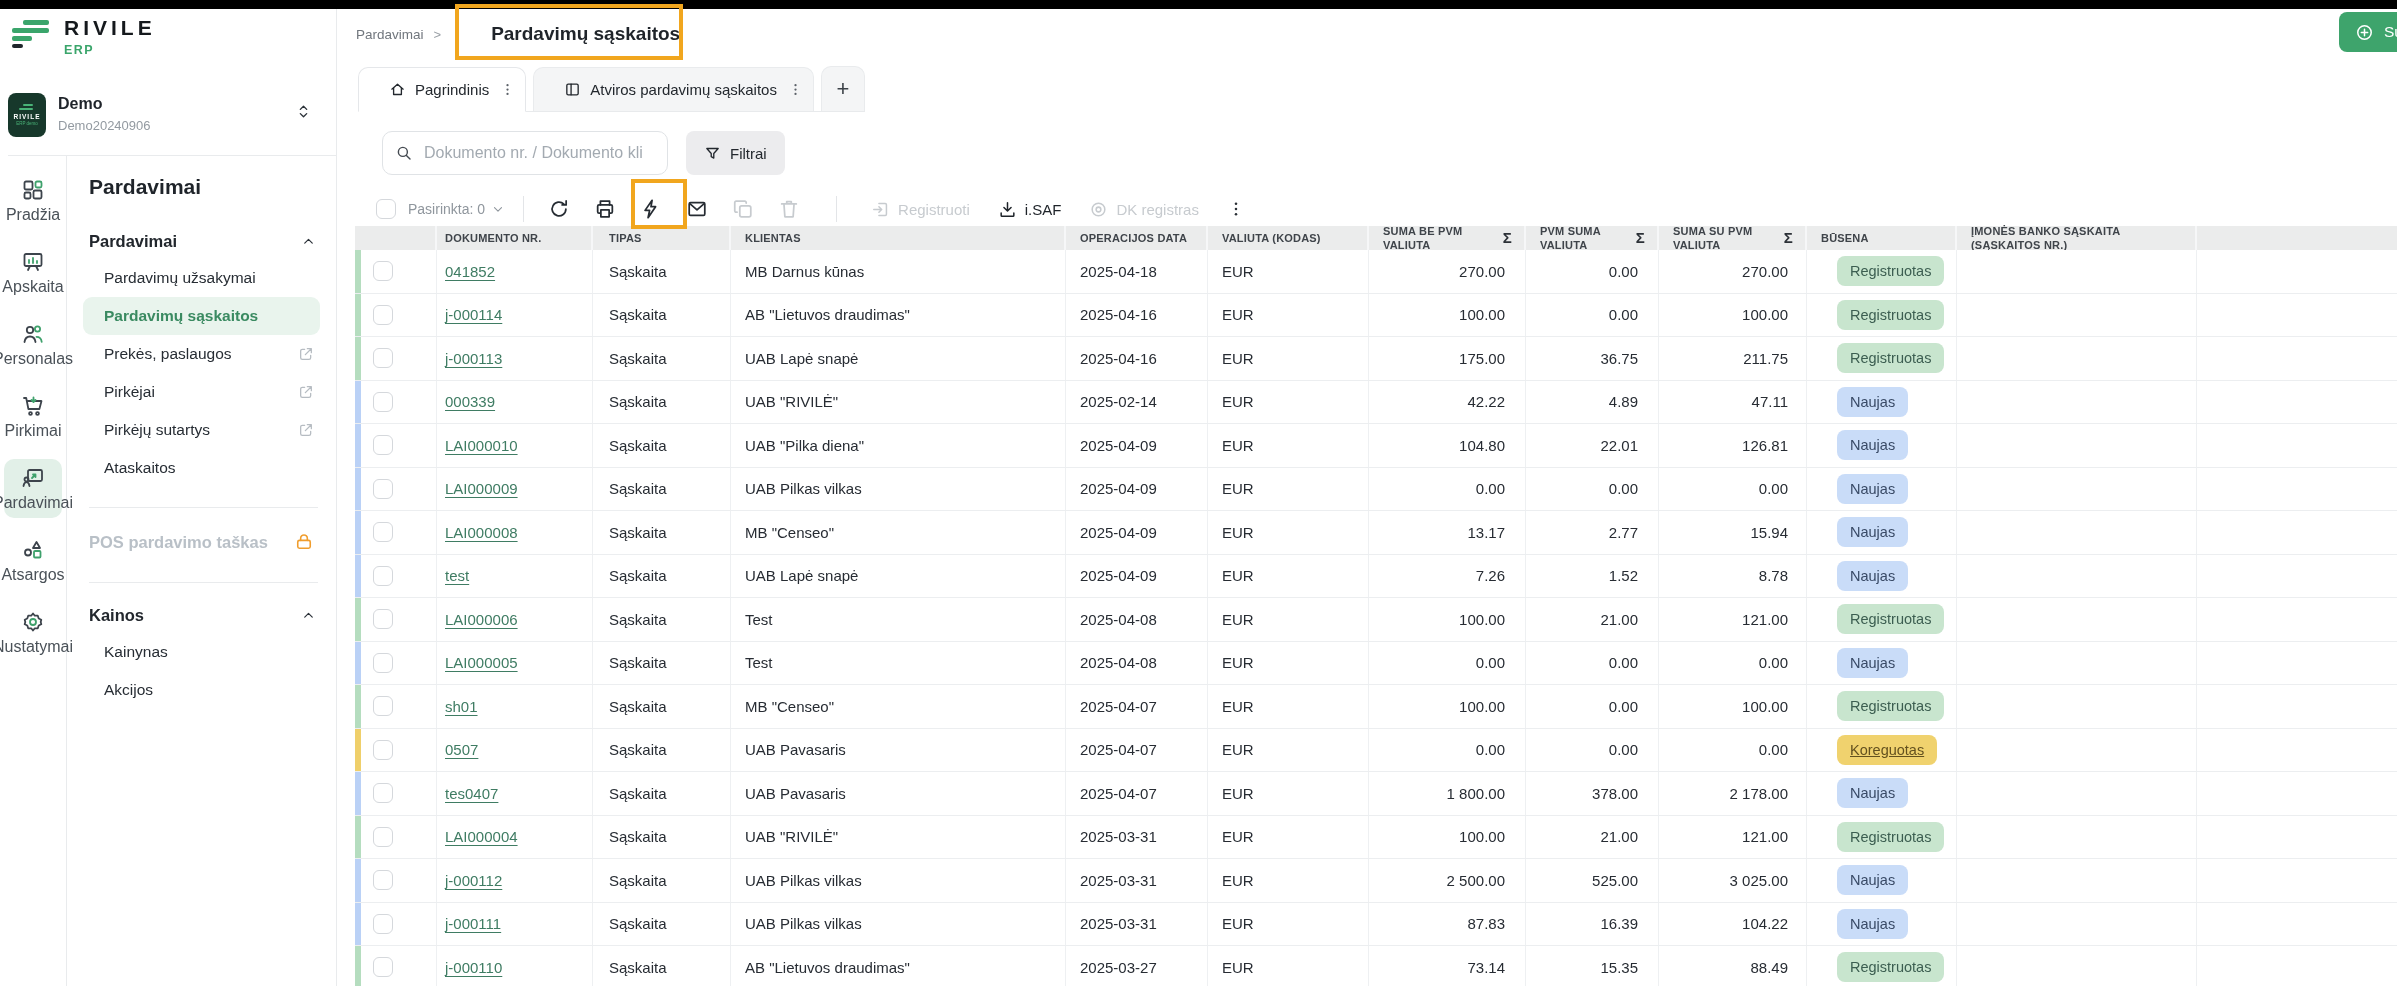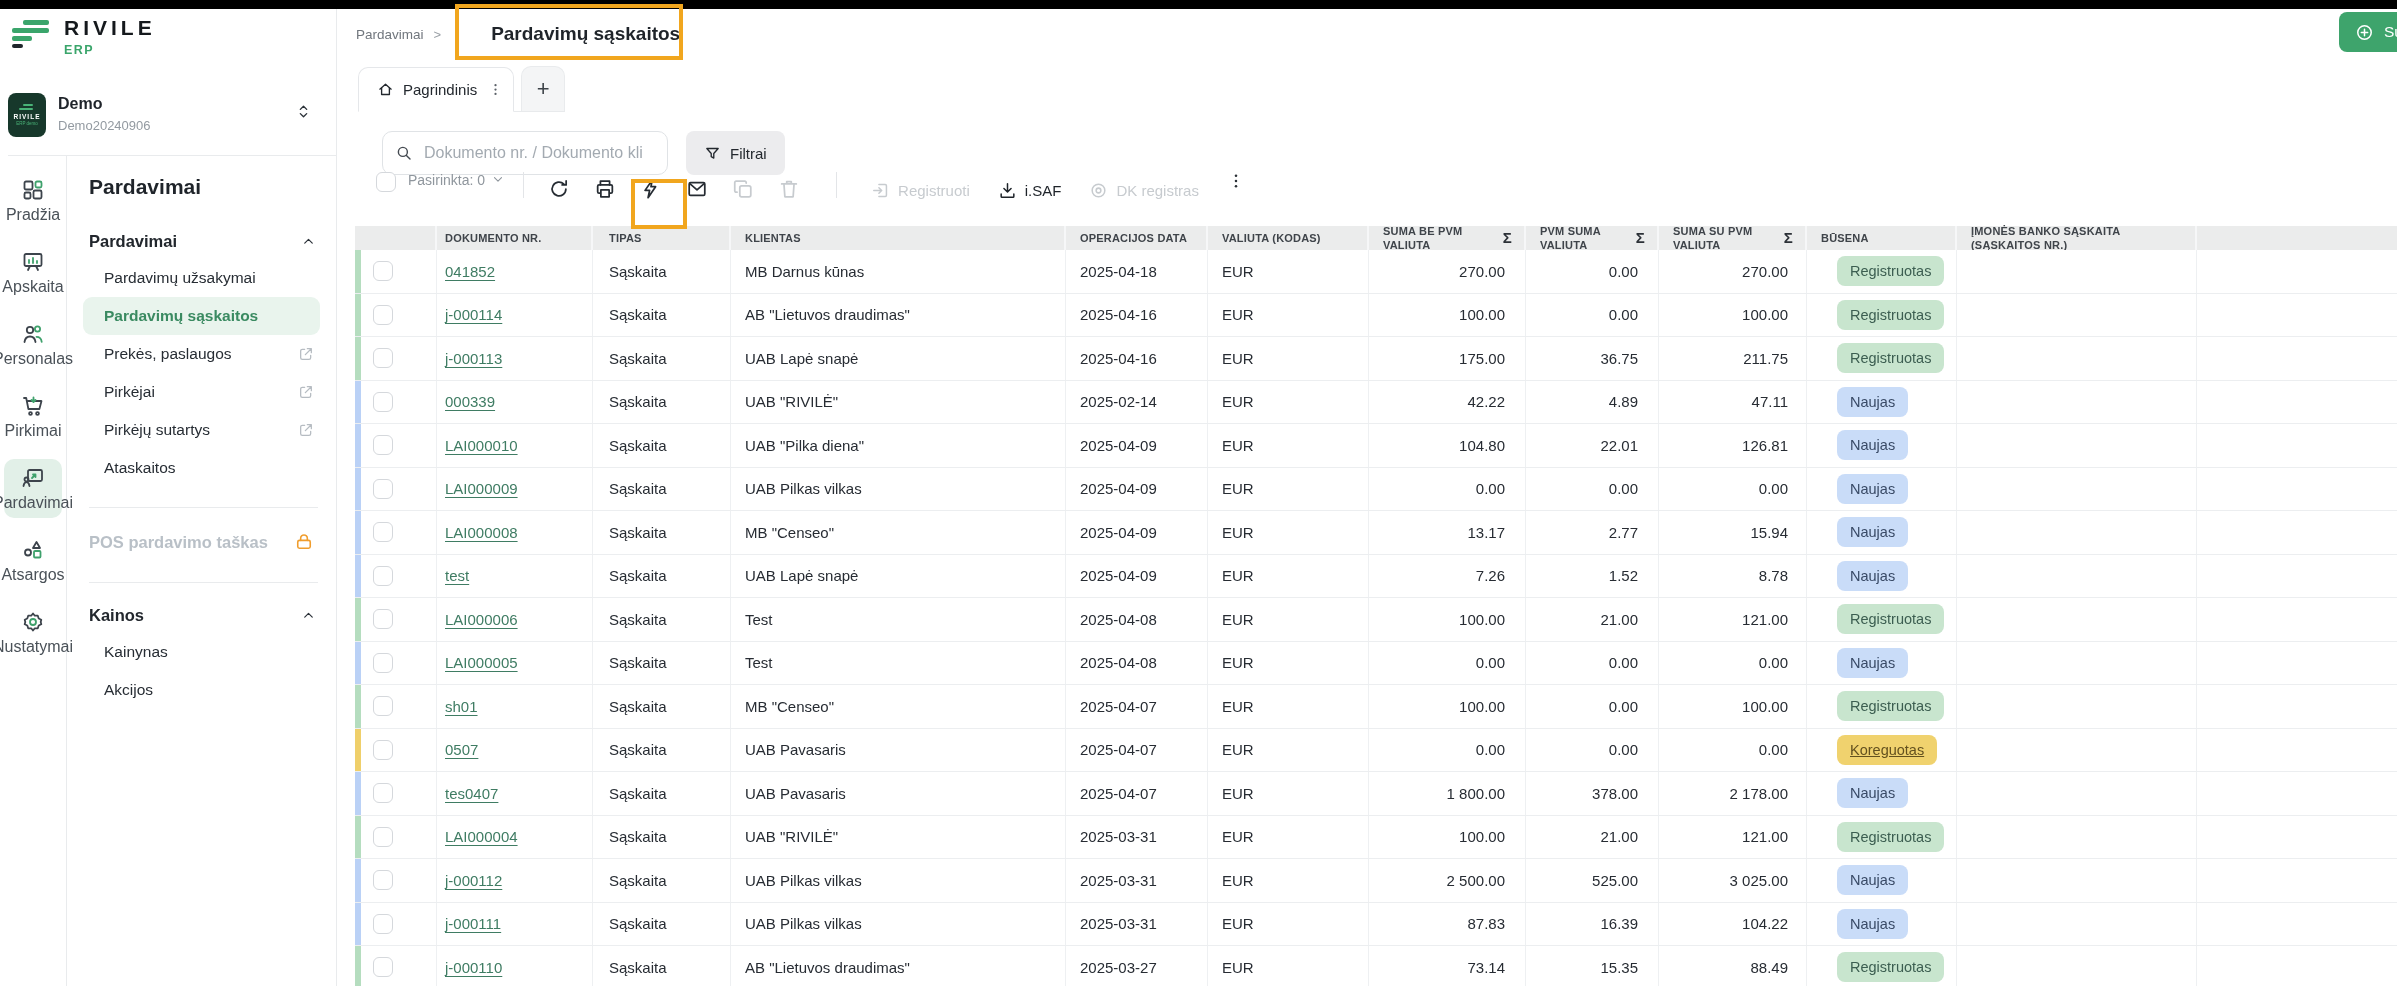--- a/index.html
+++ b/index.html
@@ -59,42 +59,42 @@
   .crumbs{position:absolute;left:356px;top:16px;height:36px;display:flex;align-items:center}
   .crumb-parent{font-size:13.5px;color:#70767d}
   .crumb-sep{font-size:13px;color:#9aa0a6;margin-left:10px}
   .crumb-cur{font-size:19px;font-weight:700;color:#1f242a;margin-left:50px}
   .create-btn{position:absolute;left:2339px;top:12px;width:150px;height:40px;background:#3ea46c;border-radius:8px;
               color:#fff;display:flex;align-items:center;gap:10px;padding:0 16px;font-size:15.5px;box-sizing:border-box;cursor:pointer}
   .cb-ico{width:19px;height:19px;flex:0 0 auto}
 
   
   .tabs{position:absolute;left:358px;top:66px;display:flex;align-items:flex-end;border-bottom:1px solid #e8eaec}
-  .tab{height:44px;display:flex;align-items:center;gap:9px;padding:0 10px 0 18px;background:#f4f5f6;
+  .tab{height:44px;display:flex;align-items:center;gap:9px;padding:0 10px 0 30px;background:#f4f5f6;
        border:1px solid #e9ebed;border-bottom:none;border-radius:10px 10px 0 0;margin-right:7px;font-size:15px;
        color:#23282e;box-sizing:border-box;cursor:pointer;white-space:nowrap}
   .tab.active{background:#fff;border-color:#e5e7ea;margin-bottom:-1px;height:45px;border-bottom:1px solid #fff}
   .tab-ico{width:17px;height:17px;color:#23282e}
   .tab-kebab{width:15px;height:15px;color:#5b6168;margin-left:2px}
   .tab-add{width:42px;height:44px;display:flex;align-items:center;justify-content:center;font-size:22px;color:#3c4248;
            background:#f4f5f6;border:1px solid #e9ebed;border-bottom:none;border-radius:10px 10px 0 0;cursor:pointer}
 
   
   .search-wrap{position:absolute;left:382px;top:131px;width:286px;height:44px;border:1.5px solid #e0e3e6;
                border-radius:10px;display:flex;align-items:center;padding:0 12px;gap:9px;box-sizing:border-box;background:#fff}
   .search-ico{width:18px;height:18px;color:#454b52;flex:0 0 auto}
   .search-wrap input{border:none;outline:none;font-size:16px;flex:1;min-width:0;color:#23282e;
                      font-family:"Liberation Sans","DejaVu Sans",sans-serif;background:transparent}
   .search-wrap input::placeholder{color:#a3aab1}
   .filter-btn{position:absolute;left:686px;top:131px;height:44px;padding:0 18px;background:#ececee;border-radius:8px;
               display:flex;align-items:center;gap:9px;font-size:15px;color:#23282e;cursor:pointer}
   .funnel-ico{width:17px;height:17px;color:#23282e}
 
   
-  .toolbar{position:absolute;left:376px;top:172px;height:36px;display:flex;}
+  .toolbar{position:absolute;left:376px;top:191px;height:36px;display:flex;align-items:center}
   .cbx{width:20px;height:20px;border:1.5px solid #d5d8dc;border-radius:6px;background:#fff;box-sizing:border-box;flex:0 0 auto;cursor:pointer}
   .sel-label{font-size:14px;color:#8f969d;margin-left:12px}
   .sel-chev{width:14px;height:14px;color:#8f969d;margin-left:6px;cursor:pointer}
   .vdiv{width:1px;height:26px;background:#e3e5e8;margin:0 18px}
   .tbtn{width:34px;height:34px;display:flex;align-items:center;justify-content:center;margin-right:12px;cursor:pointer;color:#262c33}
   .tbtn .ti{width:22px;height:22px}
   .tbtn.disabled{color:#c7cbcf;cursor:default}
   .tool-text{display:flex;align-items:center;gap:8px;font-size:15px;cursor:pointer}
   .tool-text .ti{width:19px;height:19px}
   .tool-text.disabled{color:#c7cbcf;cursor:default}
@@ -351,20 +351,36 @@
       </span>
       <span>Pagrindinis</span>
       <span class="tab-kebab">
         <svg viewBox="0 0 24 24">
           <circle cx="12" cy="5" r="1.8" fill="currentColor"></circle>
           <circle cx="12" cy="12" r="1.8" fill="currentColor"></circle>
           <circle cx="12" cy="19" r="1.8" fill="currentColor"></circle>
         </svg>
       </span>
     </div>
+    <div class="tab">
+      <span class="tab-ico">
+        <svg viewBox="0 0 24 24">
+          <rect x="4" y="4.5" width="16" height="15" rx="2" class="k"></rect>
+          <path d="M10 4.5v15" class="k"></path>
+        </svg>
+      </span>
+      <span>Atviros pardavimų sąskaitos</span>
+      <span class="tab-kebab">
+        <svg viewBox="0 0 24 24">
+          <circle cx="12" cy="5" r="1.8" fill="currentColor"></circle>
+          <circle cx="12" cy="12" r="1.8" fill="currentColor"></circle>
+          <circle cx="12" cy="19" r="1.8" fill="currentColor"></circle>
+        </svg>
+      </span>
+    </div>
     <div class="tab-add">+</div>
   </div>
 
 <div class="search-wrap">
   <span class="search-ico">
       <svg viewBox="0 0 24 24">
         <circle class="k" cx="10.5" cy="10.5" r="6"></circle>
         <path class="k" d="M15.2 15.2L20 20"></path>
       </svg>
     </span>

